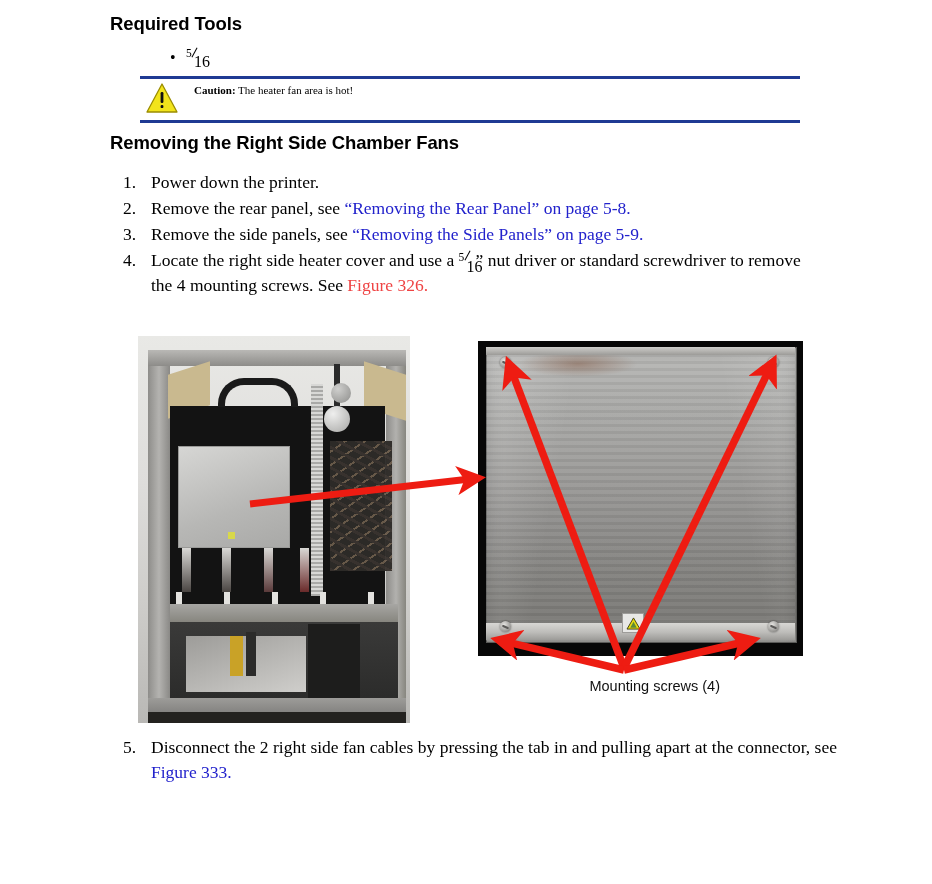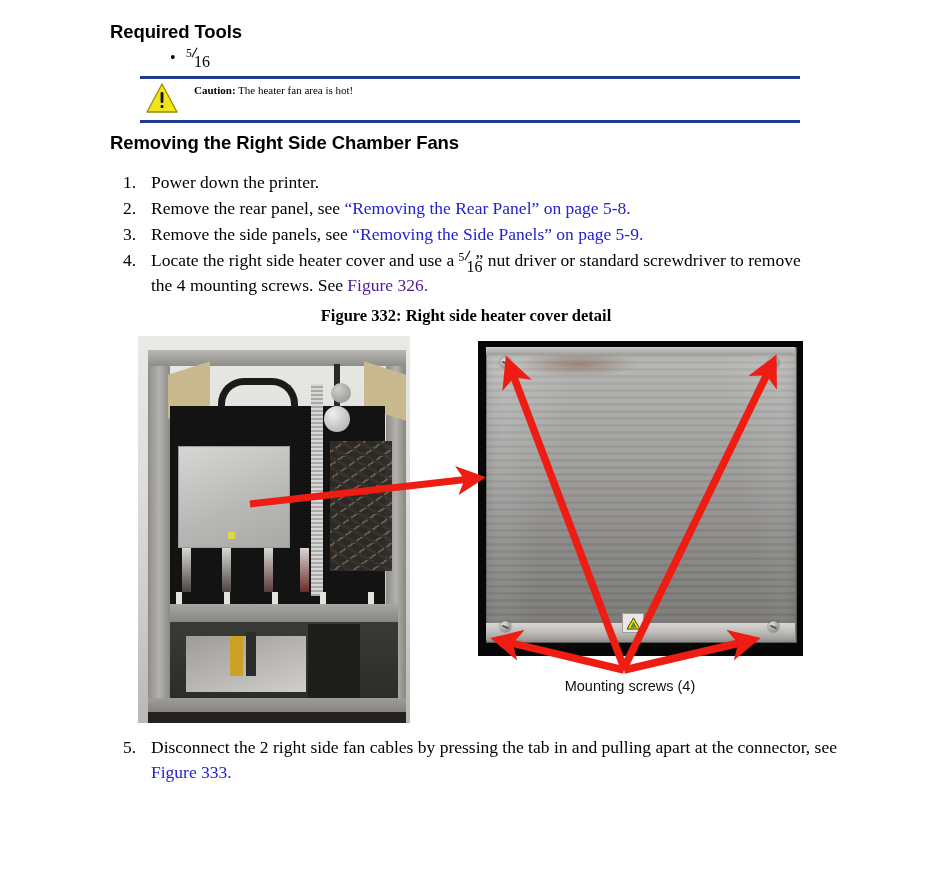--- a/index.html
+++ b/index.html
@@ -22,21 +22,21 @@
   
   .h-section {
     position: absolute;
     font-family: "Liberation Sans", sans-serif;
     font-weight: bold;
     font-size: 18.5px;
     letter-spacing: -0.1px;
     color: #000;
     white-space: nowrap;
   }
-  #h-required-tools { left: 110px; top: 13px; margin-top: 8px; }
+  #h-required-tools { left: 110px; top: 13px; }
   #h-removing-fans  { left: 110px; top: 132px; }
 
   
   .bullet-row {
     position: absolute;
     left: 170px;
     top: 46px;
     font-size: 17.5px;
     line-height: 22px;
     white-space: nowrap;
@@ -255,21 +255,21 @@
     width: 932px; height: 884px;
     pointer-events: none;
   }
 
   
   #mounting-caption {
     position: absolute;
     left: 540px;
     top: 678px;
     width: 180px;
-    text-align: center;
+    text-align: right;
     font-family: "Liberation Sans", sans-serif;
     font-size: 14.5px;
     color: #111;
     white-space: nowrap;
   }
 
   
   #olist-tail { position: absolute; left: 123px; top: 735px; width: 714px; }
   #olist-tail .oitem { padding-left: 28px; }
 </style>
@@ -299,24 +299,23 @@
   </div>
 
   <div class="caution-rule" id="caution-rule-bottom"></div>
 
   <div class="h-section" id="h-removing-fans">Removing the Right Side Chamber Fans</div>
 
   <ol class="olist" id="steps-list" style="list-style: none; margin: 0px; padding: 0px;">
       <li class="oitem"><span class="onum">1.</span><span>Power down the printer.</span></li>
       <li class="oitem"><span class="onum">2.</span><span>Remove the rear panel, see </span><span class="lnk" style="color: rgb(34, 34, 204);">“Removing the Rear Panel” on page 5-8.</span></li>
       <li class="oitem"><span class="onum">3.</span><span>Remove the side panels, see </span><span class="lnk" style="color: rgb(34, 34, 204);">“Removing the Side Panels” on page 5-9.</span></li>
-      <li class="oitem"><span class="onum">4.</span><span>Locate the right side heater cover and use a </span><span class="frac"><span class="num">5</span><span class="bar"></span><span class="den">16</span></span><span>” nut driver or standard screwdriver to remove the 4 mounting screws. See </span><span class="lnk" style="color: #4c1d95;">Figure 326.</span></li>
+      <li class="oitem"><span class="onum">4.</span><span>Locate the right side heater cover and use a </span><span class="frac"><span class="num">5</span><span class="bar"></span><span class="den">16</span></span><span>” nut driver or standard screwdriver to remove the 4 mounting screws. See </span><span class="lnk" style="color: #ef4444;">Figure 326.</span></li>
     </ol>
 
-  <div class="fig-caption">Figure 332: Right side heater cover detail</div>
 
   <div id="photo-left">
     <div class="lp lp-bg"></div>
     <div class="lp lp-frameL"></div>
     <div class="lp lp-frameR"></div>
     <div class="lp lp-top"></div>
     <div class="lp lp-cardL"></div>
     <div class="lp lp-cardR"></div>
     <div class="lp lp-black"></div>
     <div class="lp lp-panel"></div>

